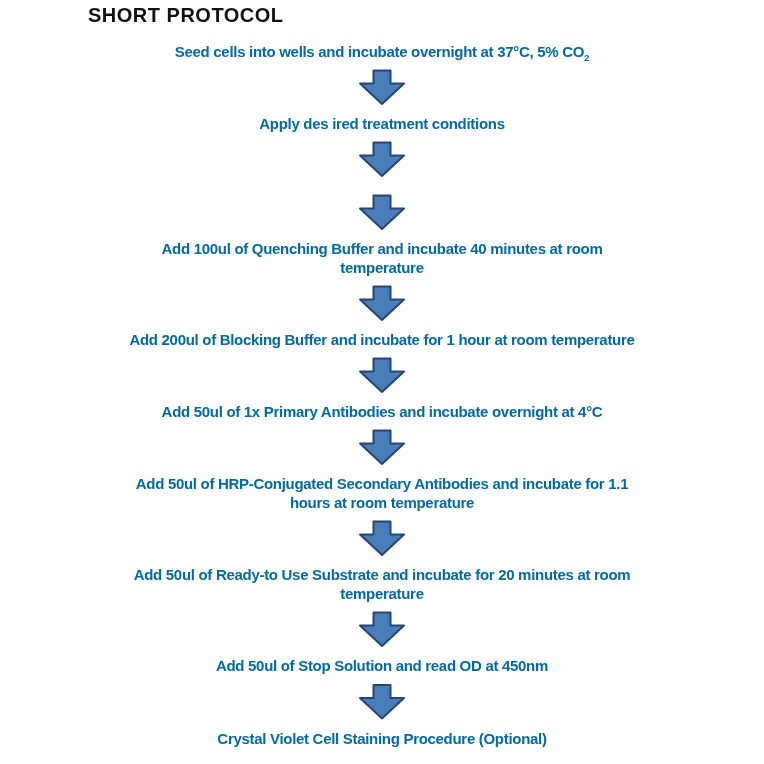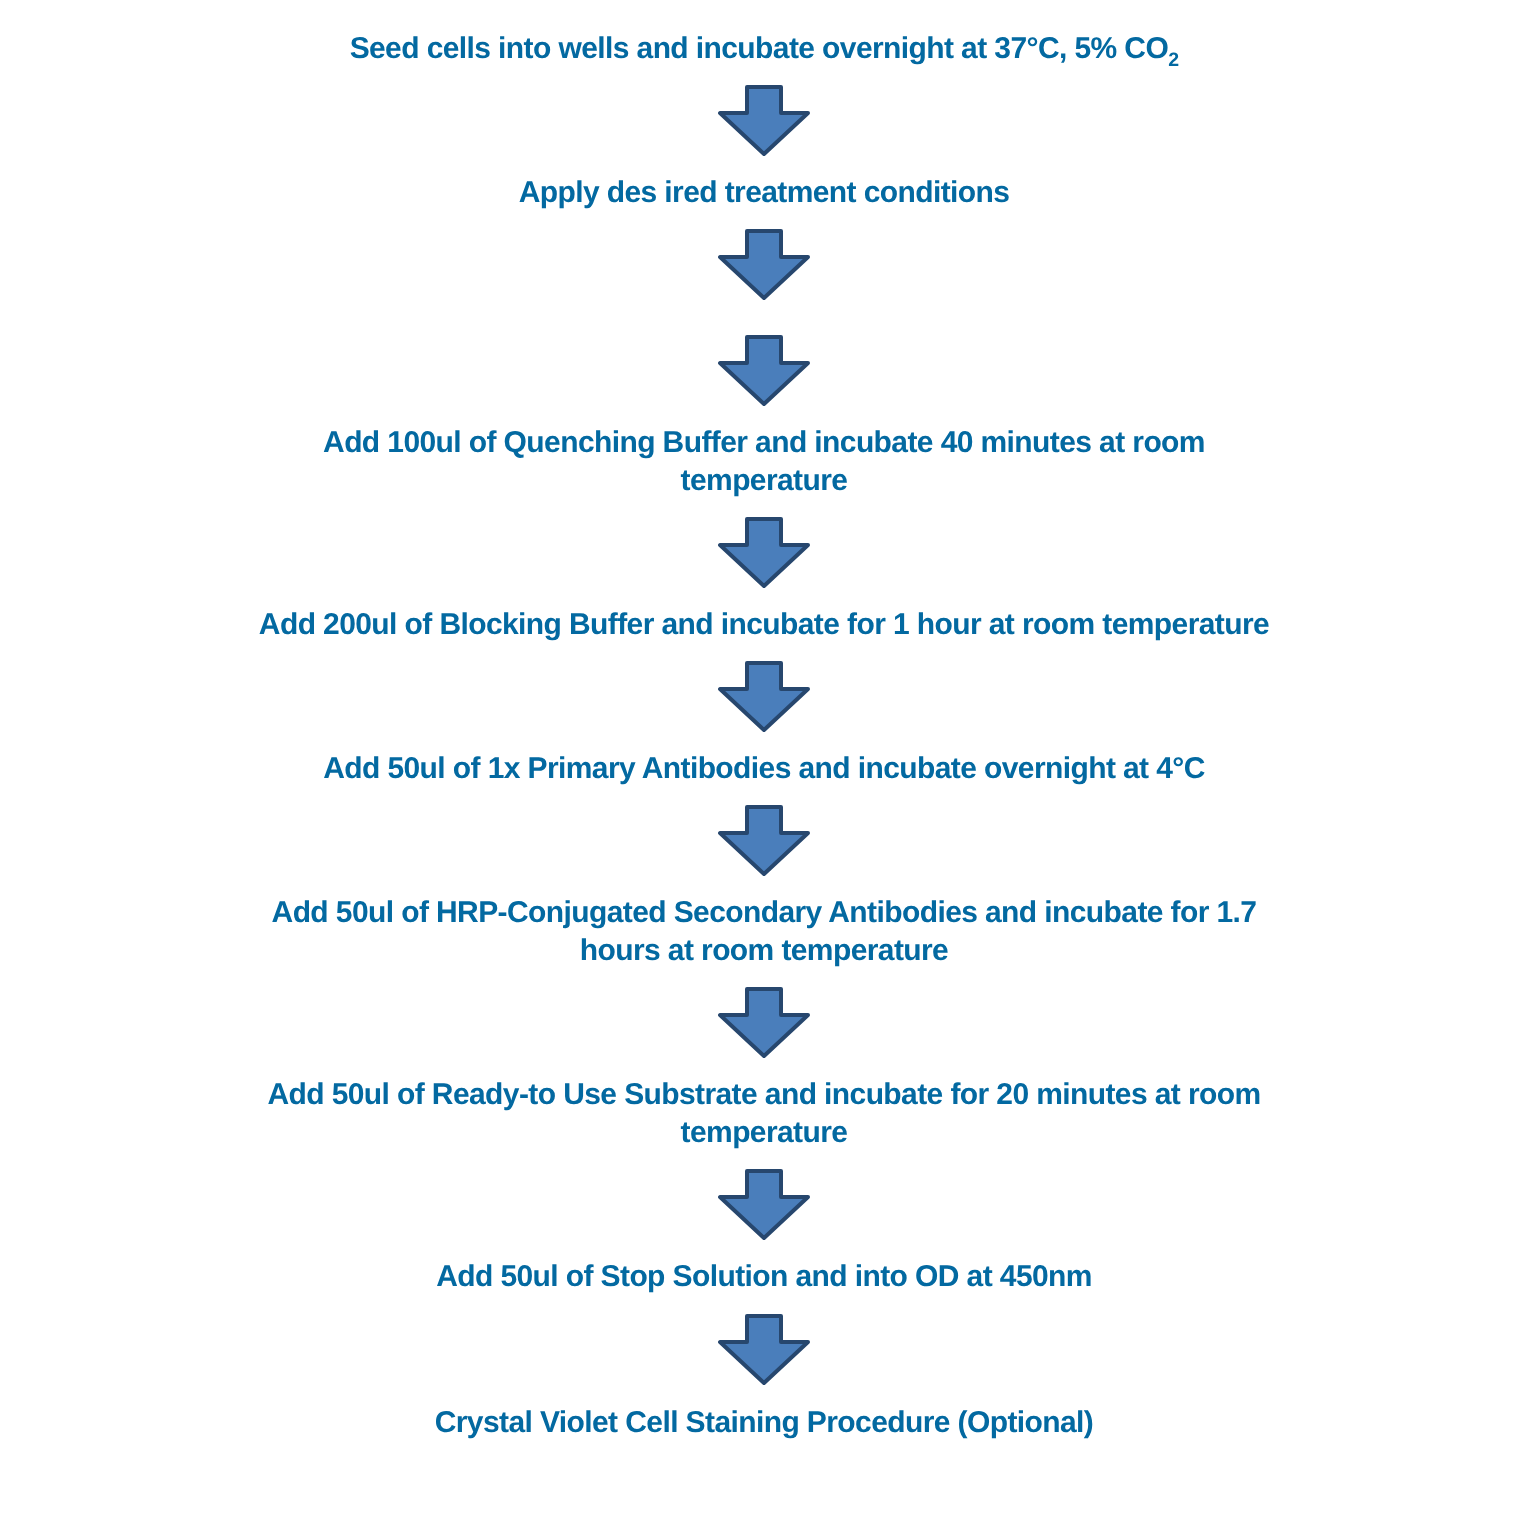--- a/index.html
+++ b/index.html
@@ -48,20 +48,21 @@
     margin: 8px 0;
     flex: 0 0 auto;
     display: block;
   }
 </style>
 </head>
 <body>
 
 <div class="page">
 
+  <h1 class="title">SHORT PROTOCOL</h1>
 
   <div class="flow">
 
     <div class="step-text"><span>Seed cells into wells and incubate overnight at 37°C, 5% CO</span><sub>2</sub></div>
 
     <svg class="arrow" width="48" height="37" viewBox="0 0 48 37" aria-hidden="true">
       <path d="M15.5 1.5 H32.5 V14.5 H46 L24 35 L2 14.5 H15.5 Z" fill="#4A7EBB" stroke="#27476E" stroke-width="2" stroke-linejoin="round"></path>
     </svg>
 
     <div class="step-text">Apply des ired treatment conditions</div>
@@ -87,35 +88,35 @@
     <svg class="arrow" width="48" height="37" viewBox="0 0 48 37" aria-hidden="true">
       <path d="M15.5 1.5 H32.5 V14.5 H46 L24 35 L2 14.5 H15.5 Z" fill="#4A7EBB" stroke="#27476E" stroke-width="2" stroke-linejoin="round"></path>
     </svg>
 
     <div class="step-text">Add 50ul of 1x Primary Antibodies and incubate overnight at 4°C</div>
 
     <svg class="arrow" width="48" height="37" viewBox="0 0 48 37" aria-hidden="true">
       <path d="M15.5 1.5 H32.5 V14.5 H46 L24 35 L2 14.5 H15.5 Z" fill="#4A7EBB" stroke="#27476E" stroke-width="2" stroke-linejoin="round"></path>
     </svg>
 
-    <div class="step-text">Add 50ul of HRP-Conjugated Secondary Antibodies and incubate for 1.7
+    <div class="step-text">Add 50ul of HRP-Conjugated Secondary Antibodies and incubate for 1.1
 hours at room temperature</div>
 
     <svg class="arrow" width="48" height="37" viewBox="0 0 48 37" aria-hidden="true">
       <path d="M15.5 1.5 H32.5 V14.5 H46 L24 35 L2 14.5 H15.5 Z" fill="#4A7EBB" stroke="#27476E" stroke-width="2" stroke-linejoin="round"></path>
     </svg>
 
     <div class="step-text">Add 50ul of Ready-to Use Substrate and incubate for 20 minutes at room
 temperature</div>
 
     <svg class="arrow" width="48" height="37" viewBox="0 0 48 37" aria-hidden="true">
       <path d="M15.5 1.5 H32.5 V14.5 H46 L24 35 L2 14.5 H15.5 Z" fill="#4A7EBB" stroke="#27476E" stroke-width="2" stroke-linejoin="round"></path>
     </svg>
 
-    <div class="step-text">Add 50ul of Stop Solution and into OD at 450nm</div>
+    <div class="step-text">Add 50ul of Stop Solution and read OD at 450nm</div>
 
     <svg class="arrow" width="48" height="38" viewBox="0 0 48 37" aria-hidden="true">
       <path d="M15.5 1.5 H32.5 V14.5 H46 L24 35 L2 14.5 H15.5 Z" fill="#4A7EBB" stroke="#27476E" stroke-width="2" stroke-linejoin="round"></path>
     </svg>
 
     <div class="step-text">Crystal Violet Cell Staining Procedure (Optional)</div>
 
   </div>
 </div>
 

